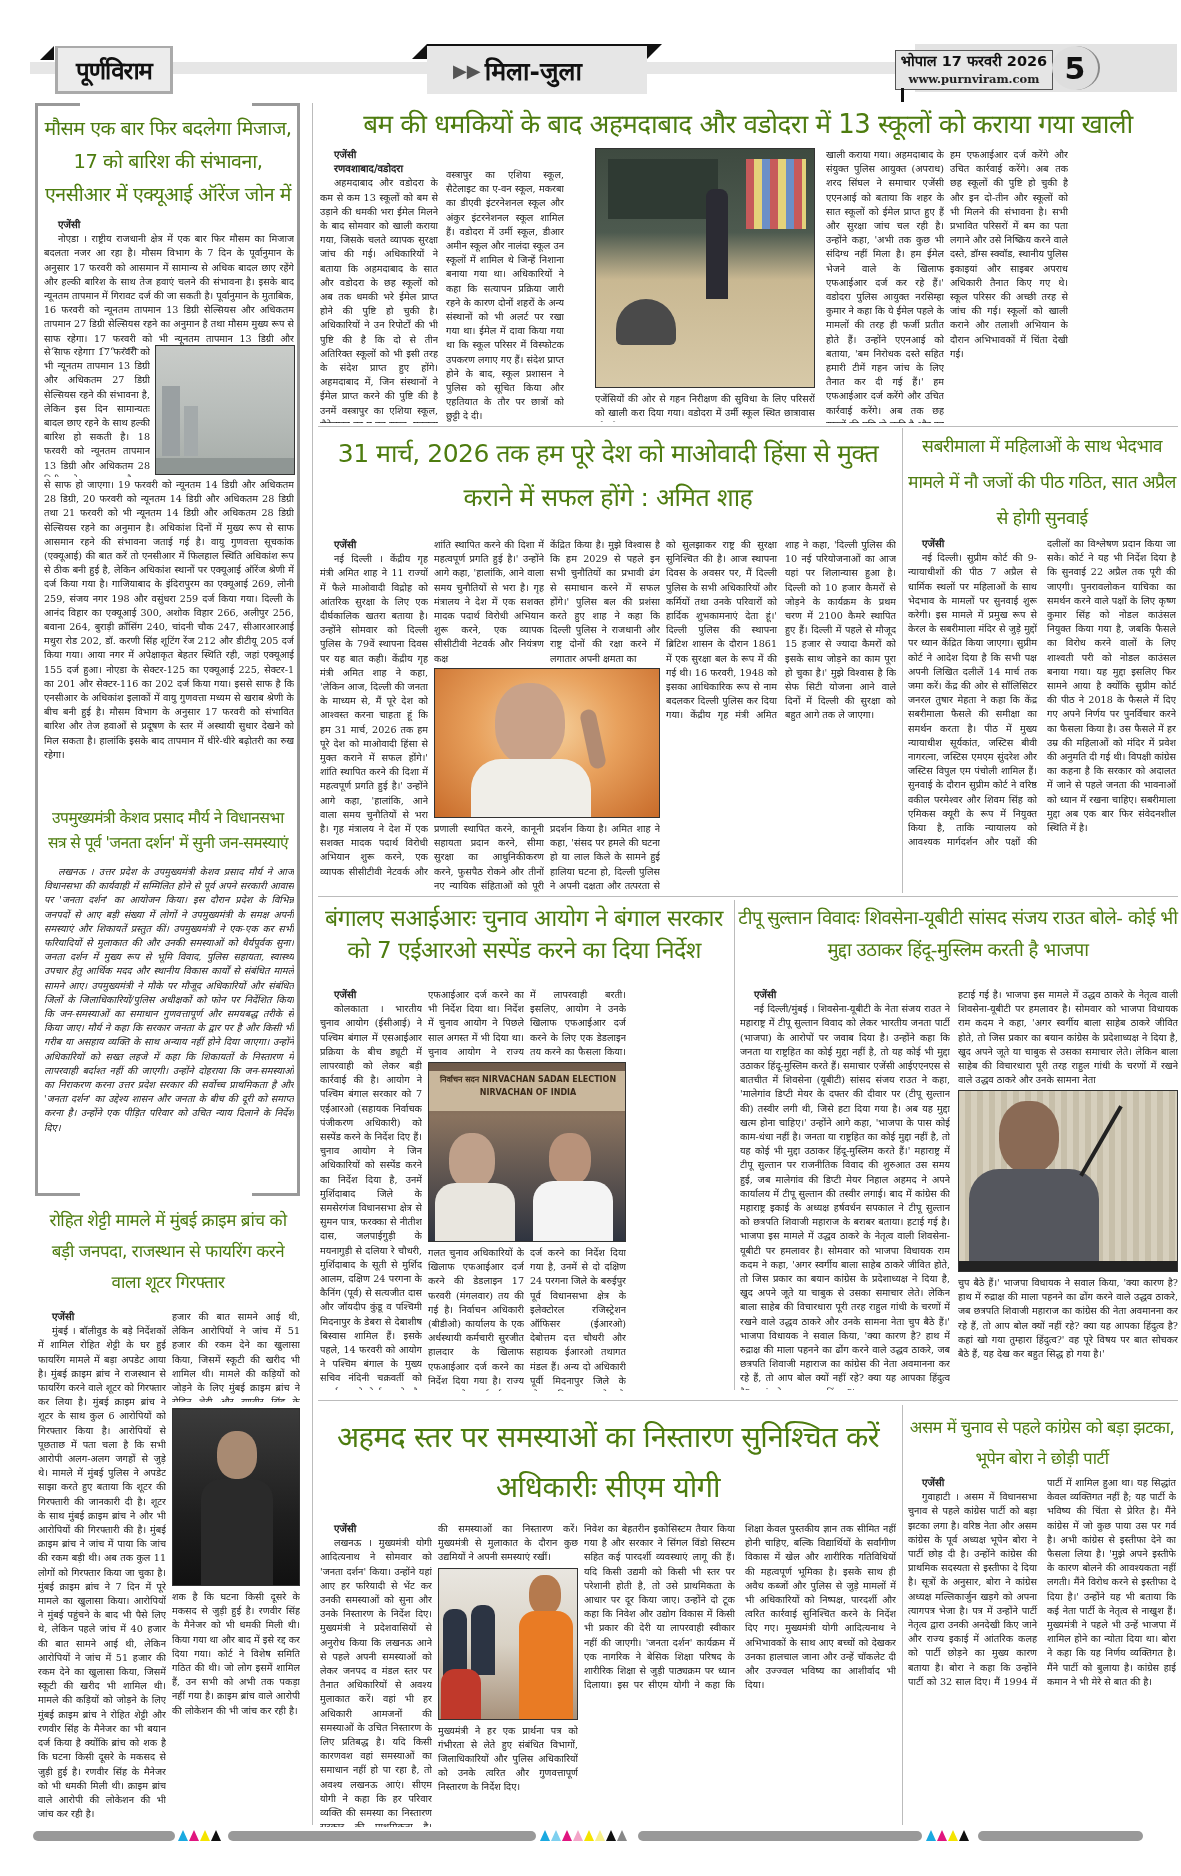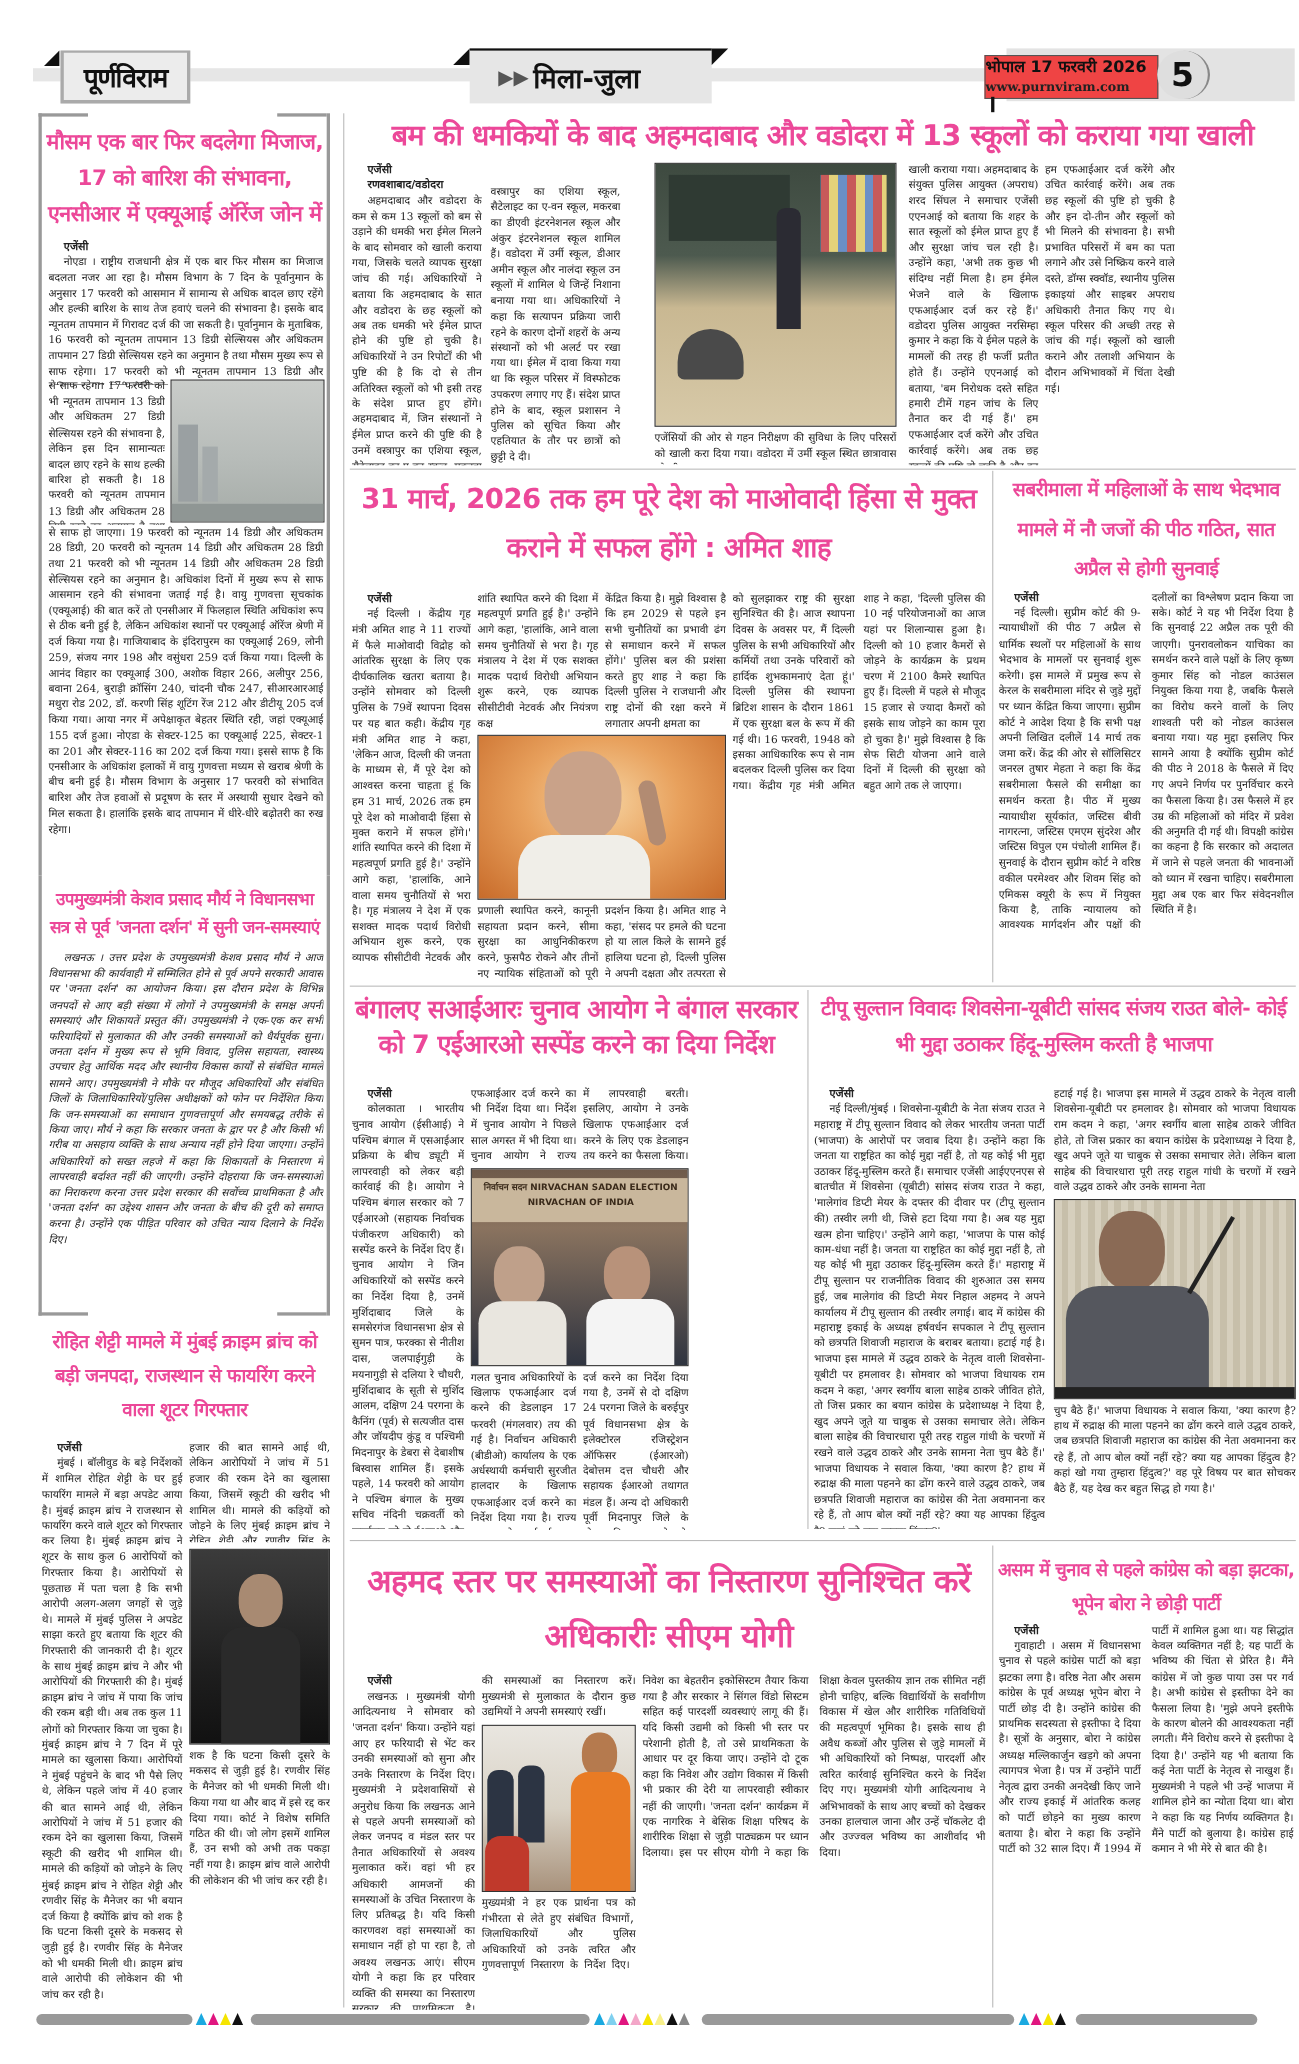--- a/index.html
+++ b/index.html
@@ -12,31 +12,31 @@
     border: 3px solid #aaa; border-top-width: 2px; display: flex; align-items: center; justify-content: center; }
   .mast-brand span { font-family: "DejaVu Sans", sans-serif; font-weight: bold; font-size: 24px; color: #111; letter-spacing: -1px; }
   .mast-tri-l { position: absolute; left: 40px; top: 46px; width: 0; height: 0; border-left: 14px solid transparent; border-bottom: 14px solid #111; }
   .mast-section { position: absolute; left: 427px; top: 44px; width: 220px; height: 50px; background: #e6e6e6; border-top: 2px solid #111;
     display: flex; align-items: center; padding-left: 26px; }
   .mast-section .arr { font-size: 18px; color: #555; margin-right: 4px; font-family: "DejaVu Sans", sans-serif; }
   .mast-section .lbl { font-family: "DejaVu Sans", sans-serif; font-weight: bold; font-size: 25px; color: #111; }
   .mast-tri-l2 { position: absolute; left: 412px; top: 44px; border-left: 15px solid transparent; border-bottom: 15px solid #111; }
   .mast-tri-r2 { position: absolute; left: 647px; top: 44px; border-right: 15px solid transparent; border-top: 15px solid #111; }
   .mast-date-wrap { position: absolute; left: 915px; top: 44px; width: 262px; height: 48px; background: #e3e3e3; }
-  .mast-date { position: absolute; left: 895px; top: 50px; width: 158px; height: 40px; background: #ef4444; border: 1px solid #555;
-    }
+  .mast-date { position: absolute; left: 895px; top: 50px; width: 158px; height: 40px; background: #e5e5e5; border: 1px solid #555;
+    text-align: center; }
   .mast-date .d { font-family: "DejaVu Sans", sans-serif; font-weight: bold; font-size: 14.5px; line-height: 20px; color: #111; }
   .mast-date .u { font-family: "DejaVu Serif", serif; font-weight: bold; font-size: 11.5px; line-height: 16px; color: #222; }
   .mast-page { position: absolute; left: 1052px; top: 46px; width: 48px; height: 44px; border-radius: 50%; background: #dedede;
     border-right: 2px solid #888; display: flex; align-items: center; justify-content: center;
     font-family: "DejaVu Sans", sans-serif; font-weight: bold; font-size: 30px; color: #111; }
   .mast-tri-d { position: absolute; left: 901px; top: 88px; border-left: 3px solid #111; height: 14px; }
 
   
-  .hl { position: absolute; font-family: "DejaVu Sans", sans-serif; font-weight: bold; color: #ec4899; text-align: center; line-height: 1.18; letter-spacing: -0.5px; }
+  .hl { position: absolute; font-family: "DejaVu Sans", sans-serif; font-weight: normal; color: #4d7c0f; text-align: center; line-height: 1.18; letter-spacing: -0.5px; }
   .txt { position: absolute; font-family: "DejaVu Serif", serif; font-size: 9.6px; line-height: 14.2px; color: #222; text-align: justify; overflow: hidden; }
   .txt p { text-indent: 14px; }
   .txt .byline { font-family: "DejaVu Sans", sans-serif; font-weight: bold; font-size: 10px; text-indent: 14px; }
   .rule-v { position: absolute; width: 1px; background: #bbb; }
   .rule-h { position: absolute; height: 1px; background: #bbb; }
   .photo { position: absolute; border: 1px solid #333; overflow: hidden; }
   .cap { position: absolute; font-family: "DejaVu Serif", serif; font-size: 9.5px; line-height: 14px; color: #222; overflow: hidden; text-align: justify; }
 
   
   .lbox { position: absolute; left: 35px; width: 265px; border-left: 3px solid #999; border-right: 3px solid #999; }
@@ -227,21 +227,21 @@
 <div class="txt" style="left:438px;top:1522px;width:140px;height:42px;">
   <p style="text-indent:0">की समस्याओं का निस्तारण करें। मुख्यमंत्री से मुलाकात के दौरान कुछ उद्यमियों ने अपनी समस्याएं रखीं।</p>
 </div>
 <div class="photo" style="left:438px;top:1568px;width:140px;height:152px;background:linear-gradient(180deg,#e9e6e0 0%,#d9d2c5 50%,#a8927c 100%);">
   <div style="position:absolute;left:90px;top:6px;width:32px;height:40px;border-radius:45%;background:#b57a4e;"></div>
   <div style="position:absolute;left:80px;top:42px;width:54px;height:110px;background:#e97b24;border-radius:16px 16px 0 0;"></div>
   <div style="position:absolute;left:4px;top:40px;width:24px;height:70px;background:#2c3443;border-radius:10px 10px 0 0;"></div>
   <div style="position:absolute;left:32px;top:36px;width:24px;height:70px;background:#2c3443;border-radius:10px 10px 0 0;"></div>
   <div style="position:absolute;left:2px;top:100px;width:40px;height:52px;background:#c0392b;border-radius:14px 14px 0 0;"></div>
 </div>
-<div class="cap" style="left:438px;top:1724px;width:140px;height:104px;font-family:Liberation Mono, monospace;">मुख्यमंत्री ने हर एक प्रार्थना पत्र को गंभीरता से लेते हुए संबंधित विभागों, जिलाधिकारियों और पुलिस अधिकारियों को उनके त्वरित और गुणवत्तापूर्ण निस्तारण के निर्देश दिए।</div>
+<div class="cap" style="left:438px;top:1724px;width:140px;height:104px;">मुख्यमंत्री ने हर एक प्रार्थना पत्र को गंभीरता से लेते हुए संबंधित विभागों, जिलाधिकारियों और पुलिस अधिकारियों को उनके त्वरित और गुणवत्तापूर्ण निस्तारण के निर्देश दिए।</div>
 <div class="txt" style="left:584px;top:1522px;width:312px;height:305px;column-count:2;column-gap:10px;">
   <p style="text-indent:0">निवेश का बेहतरीन इकोसिस्टम तैयार किया गया है और सरकार ने सिंगल विंडो सिस्टम सहित कई पारदर्शी व्यवस्थाएं लागू की हैं। यदि किसी उद्यमी को किसी भी स्तर पर परेशानी होती है, तो उसे प्राथमिकता के आधार पर दूर किया जाए। उन्होंने दो टूक कहा कि निवेश और उद्योग विकास में किसी भी प्रकार की देरी या लापरवाही स्वीकार नहीं की जाएगी। 'जनता दर्शन' कार्यक्रम में एक नागरिक ने बेसिक शिक्षा परिषद के शारीरिक शिक्षा से जुड़ी पाठ्यक्रम पर ध्यान दिलाया। इस पर सीएम योगी ने कहा कि शिक्षा केवल पुस्तकीय ज्ञान तक सीमित नहीं होनी चाहिए, बल्कि विद्यार्थियों के सर्वांगीण विकास में खेल और शारीरिक गतिविधियों की महत्वपूर्ण भूमिका है। इसके साथ ही अवैध कब्जों और पुलिस से जुड़े मामलों में भी अधिकारियों को निष्पक्ष, पारदर्शी और त्वरित कार्रवाई सुनिश्चित करने के निर्देश दिए गए। मुख्यमंत्री योगी आदित्यनाथ ने अभिभावकों के साथ आए बच्चों को देखकर उनका हालचाल जाना और उन्हें चॉकलेट दी और उज्ज्वल भविष्य का आशीर्वाद भी दिया।</p>
 </div>
 <div class="rule-v" style="left:902px;top:1405px;height:420px;"></div>
 
 <div class="hl" style="left:906px;top:1412px;width:272px;font-size:16.5px;line-height:31px;">असम में चुनाव से पहले कांग्रेस को बड़ा झटका, भूपेन बोरा ने छोड़ी पार्टी</div>
 <div class="txt" style="left:908px;top:1476px;width:268px;height:352px;column-count:2;column-gap:10px;">
   <div class="byline">एजेंसी</div>
   <p>गुवाहाटी । असम में विधानसभा चुनाव से पहले कांग्रेस पार्टी को बड़ा झटका लगा है। वरिष्ठ नेता और असम कांग्रेस के पूर्व अध्यक्ष भूपेन बोरा ने पार्टी छोड़ दी है। उन्होंने कांग्रेस की प्राथमिक सदस्यता से इस्तीफा दे दिया है। सूत्रों के अनुसार, बोरा ने कांग्रेस अध्यक्ष मल्लिकार्जुन खड़गे को अपना त्यागपत्र भेजा है। पत्र में उन्होंने पार्टी नेतृत्व द्वारा उनकी अनदेखी किए जाने और राज्य इकाई में आंतरिक कलह को पार्टी छोड़ने का मुख्य कारण बताया है। बोरा ने कहा कि उन्होंने पार्टी को 32 साल दिए। मैं 1994 में पार्टी में शामिल हुआ था। यह सिद्धांत केवल व्यक्तिगत नहीं है; यह पार्टी के भविष्य की चिंता से प्रेरित है। मैंने कांग्रेस में जो कुछ पाया उस पर गर्व है। अभी कांग्रेस से इस्तीफा देने का फैसला लिया है। 'मुझे अपने इस्तीफे के कारण बोलने की आवश्यकता नहीं लगती। मैंने विरोध करने से इस्तीफा दे दिया है।' उन्होंने यह भी बताया कि कई नेता पार्टी के नेतृत्व से नाखुश हैं। मुख्यमंत्री ने पहले भी उन्हें भाजपा में शामिल होने का न्योता दिया था। बोरा ने कहा कि यह निर्णय व्यक्तिगत है। मैंने पार्टी को बुलाया है। कांग्रेस हाई कमान ने भी मेरे से बात की है।</p>
 </div>

